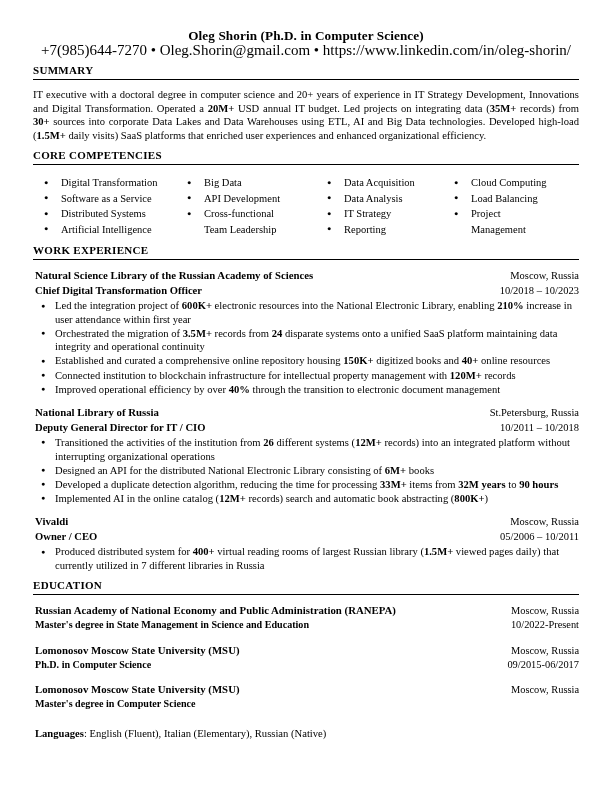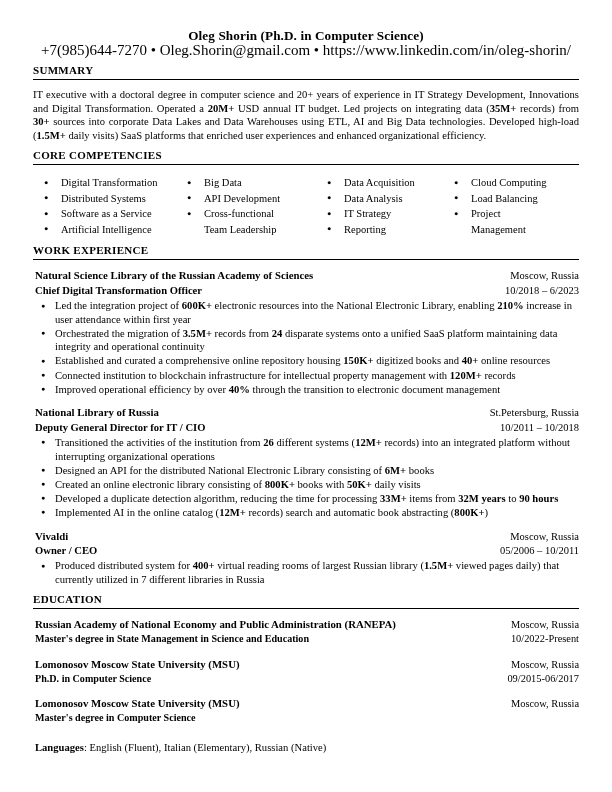--- a/index.html
+++ b/index.html
@@ -187,22 +187,22 @@
     </div>
   </div>
 
   <div class="sec">
     <div class="sec-title">CORE COMPETENCIES</div>
     <div class="sec-rule"></div>
     <div class="sec-body">
       <div class="comp-wrap">
           <div class="comp-col c0">
             <div class="comp-item">Digital Transformation</div>
+            <div class="comp-item">Software as a Service</div>
             <div class="comp-item">Distributed Systems</div>
-            <div class="comp-item">Software as a Service</div>
             <div class="comp-item">Artificial Intelligence</div>
           </div>
           <div class="comp-col c1">
             <div class="comp-item">Big Data</div>
             <div class="comp-item">API Development</div>
             <div class="comp-item">Cross-functional</div>
             <div class="comp-item cont">Team Leadership</div>
           </div>
           <div class="comp-col c2">
             <div class="comp-item">Data Acquisition</div>
@@ -224,21 +224,21 @@
     <div class="sec-title">WORK EXPERIENCE</div>
     <div class="sec-rule"></div>
     <div class="sec-body">
         <div class="entry">
           <div class="entry-row">
             <div class="entry-org">Natural Science Library of the Russian Academy of Sciences</div>
             <div class="entry-loc">Moscow, Russia</div>
           </div>
           <div class="entry-row">
             <div class="entry-title">Chief Digital Transformation Officer</div>
-            <div class="entry-dates">10/2018 – 6/2023</div>
+            <div class="entry-dates">10/2018 – 10/2023</div>
           </div>
           <ul class="bullets">
             <li>Led the integration project of <b>600K+</b> electronic resources into the National Electronic Library, enabling <b>210%</b> increase in user attendance within first year</li>
             <li>Orchestrated the migration of <b>3.5M+</b> records from <b>24</b> disparate systems onto a unified SaaS platform maintaining data integrity and operational continuity</li>
             <li>Established and curated a comprehensive online repository housing <b>150K+</b> digitized books and <b>40+</b> online resources</li>
             <li>Connected institution to blockchain infrastructure for intellectual property management with <b>120M+</b> records</li>
             <li>Improved operational efficiency by over <b>40%</b> through the transition to electronic document management</li>
           </ul>
         </div>
         <div class="entry">
@@ -246,21 +246,20 @@
             <div class="entry-org">National Library of Russia</div>
             <div class="entry-loc">St.Petersburg, Russia</div>
           </div>
           <div class="entry-row">
             <div class="entry-title">Deputy General Director for IT / CIO</div>
             <div class="entry-dates">10/2011 – 10/2018</div>
           </div>
           <ul class="bullets">
             <li>Transitioned the activities of the institution from <b>26</b> different systems (<b>12M+</b> records) into an integrated platform without interrupting organizational operations</li>
             <li>Designed an API for the distributed National Electronic Library consisting of <b>6M+</b> books</li>
-            <li>Created an online electronic library consisting of <b>800K+</b> books with <b>50K+</b> daily visits</li>
             <li>Developed a duplicate detection algorithm, reducing the time for processing <b>33M+</b> items from <b>32M years</b> to <b>90 hours</b></li>
             <li>Implemented AI in the online catalog (<b>12M+</b> records) search and automatic book abstracting (<b>800K+</b>)</li>
           </ul>
         </div>
         <div class="entry">
           <div class="entry-row">
             <div class="entry-org">Vivaldi</div>
             <div class="entry-loc">Moscow, Russia</div>
           </div>
           <div class="entry-row">

